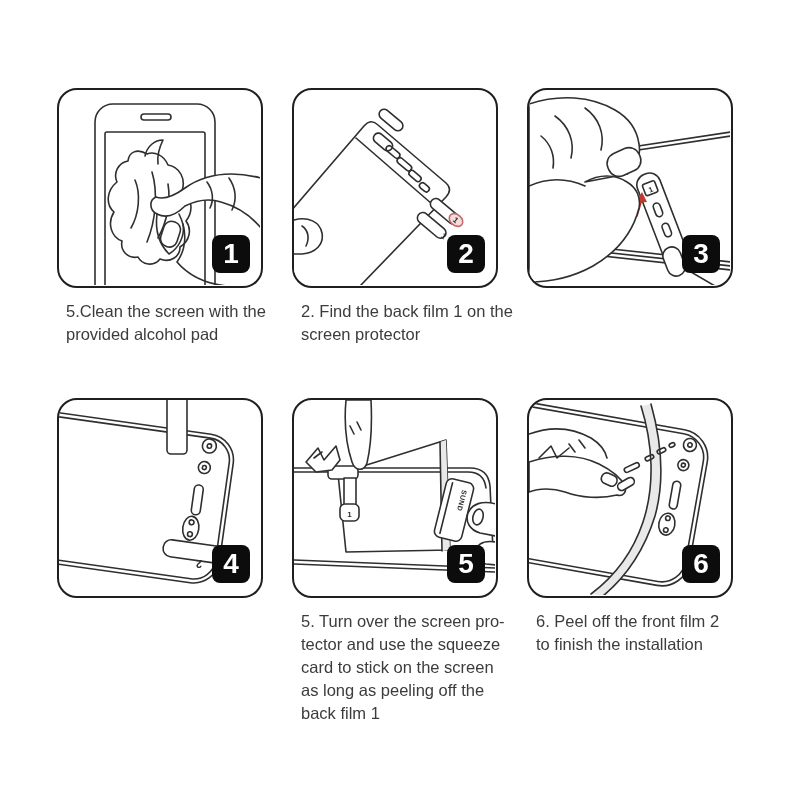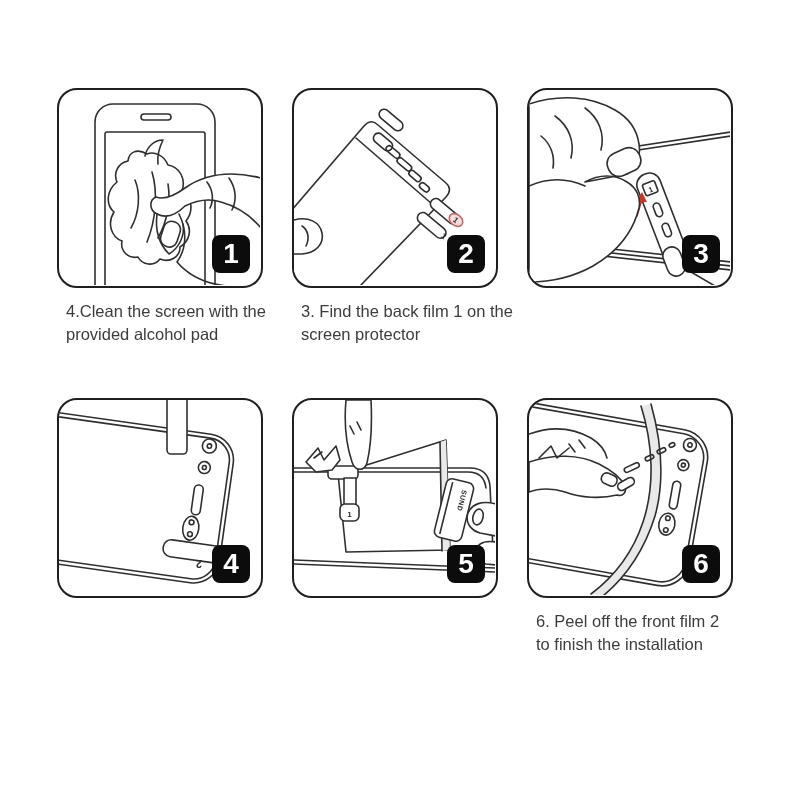--- a/index.html
+++ b/index.html
@@ -53,21 +53,21 @@
 
           <path class="wfill" d="M202 88 C170 80 146 84 126 98 C115 106 105 110 97 107 C90 110 90 120 98 124 C108 129 118 124 126 116 C138 110 150 108 162 112 C180 117 192 126 202 138"></path>
           <path d="M120 124 C128 140 128 158 118 172 C130 186 148 194 168 196"></path>
           <path d="M98 124 C96 140 100 154 110 164 C120 158 126 146 124 134"></path>
           <rect x="103" y="131" width="17" height="26" rx="8" transform="rotate(18 111 144)"></rect>
           <path d="M148 92 C154 100 155 110 151 118"></path>
           <path d="M170 88 C177 98 178 110 173 120"></path>
         </svg>
         <div class="badge">1</div>
       </div>
-      <div class="caption">4.Clean the screen with the
+      <div class="caption">5.Clean the screen with the
 provided alcohol pad</div>
     </div>
 
     <div class="step">
       <div class="panel">
         <svg class="art" width="201" height="195" viewBox="0 0 201 195">
 
           <path class="wfill" d="M-28 150 L70 36 Q77 28 84 35 L152 93 Q159 99 152 107 L38 225"></path>
           <path d="M62 48 L138 114"></path>
 
@@ -82,21 +82,21 @@
           <rect class="wfill" x="121" y="130" width="34" height="11" rx="5.5" transform="rotate(40 138 135)"></rect>
           <ellipse class="pink" cx="162" cy="130" rx="7.5" ry="5.5" transform="rotate(40 162 130)"></ellipse>
           <text x="162" y="133" font-size="8" text-anchor="middle" transform="rotate(40 162 130)">1</text>
           <text x="150" y="149" font-size="8" text-anchor="middle" transform="rotate(40 150 146)">1</text>
 
           <path class="wfill" d="M0 130 C14 126 26 132 28 143 C30 154 22 163 8 164 L0 164"></path>
           <path d="M8 136 C14 140 16 148 12 156"></path>
         </svg>
         <div class="badge">2</div>
       </div>
-      <div class="caption">3. Find the back film 1 on the
+      <div class="caption">2. Find the back film 1 on the
 screen protector</div>
     </div>
 
     <div class="step">
       <div class="panel">
         <svg class="art" width="201" height="195" viewBox="0 0 201 195">
 
           <path d="M96 58 L202 42"></path>
           <path d="M96 62 L202 46"></path>
           <path d="M0 150 L202 172"></path>
@@ -179,20 +179,25 @@
             <path d="M152 84 L152 136"></path>
             <text transform="translate(163 88) rotate(90)" font-size="7" letter-spacing="0.5">SUND</text>
           </g>
 
           <path class="wfill" d="M202 104 C188 100 178 104 174 113 C171 122 176 130 186 133 L202 136 Z"></path>
           <ellipse cx="184" cy="117" rx="5" ry="8" transform="rotate(14 184 117)"></ellipse>
           <path class="wfill" d="M202 142 C190 140 183 144 181 152 C180 158 184 163 192 164 L202 165 Z"></path>
         </svg>
         <div class="badge">5</div>
       </div>
+      <div class="caption">5. Turn over the screen pro-
+tector and use the squeeze
+card to stick on the screen
+as long as peeling off the
+back film 1</div>
     </div>
 
     <div class="step">
       <div class="panel">
         <svg class="art" width="201" height="195" viewBox="0 0 201 195">
           <g transform="rotate(10 70 100)">
             <rect x="-85" y="16" width="255" height="158" rx="28"></rect>
             <rect x="-81" y="20" width="247" height="150" rx="24"></rect>
             <circle cx="150" cy="30" r="6.5"></circle>
             <circle cx="150" cy="30" r="2.2"></circle>

